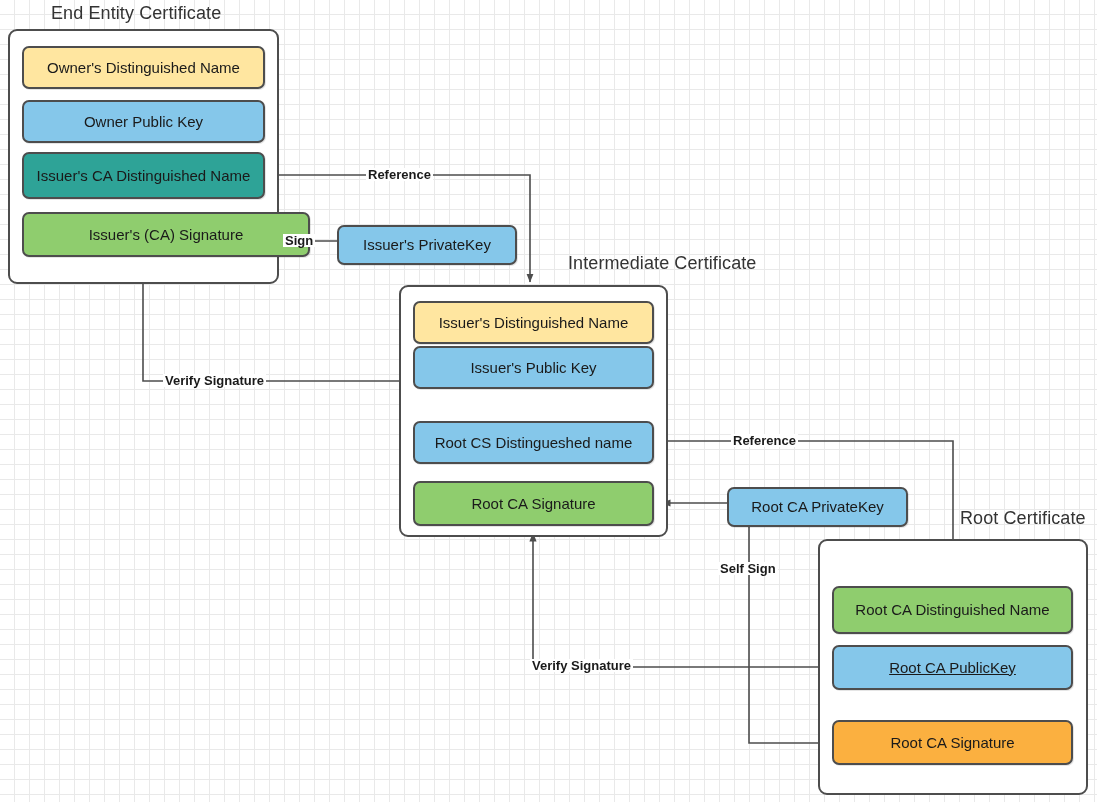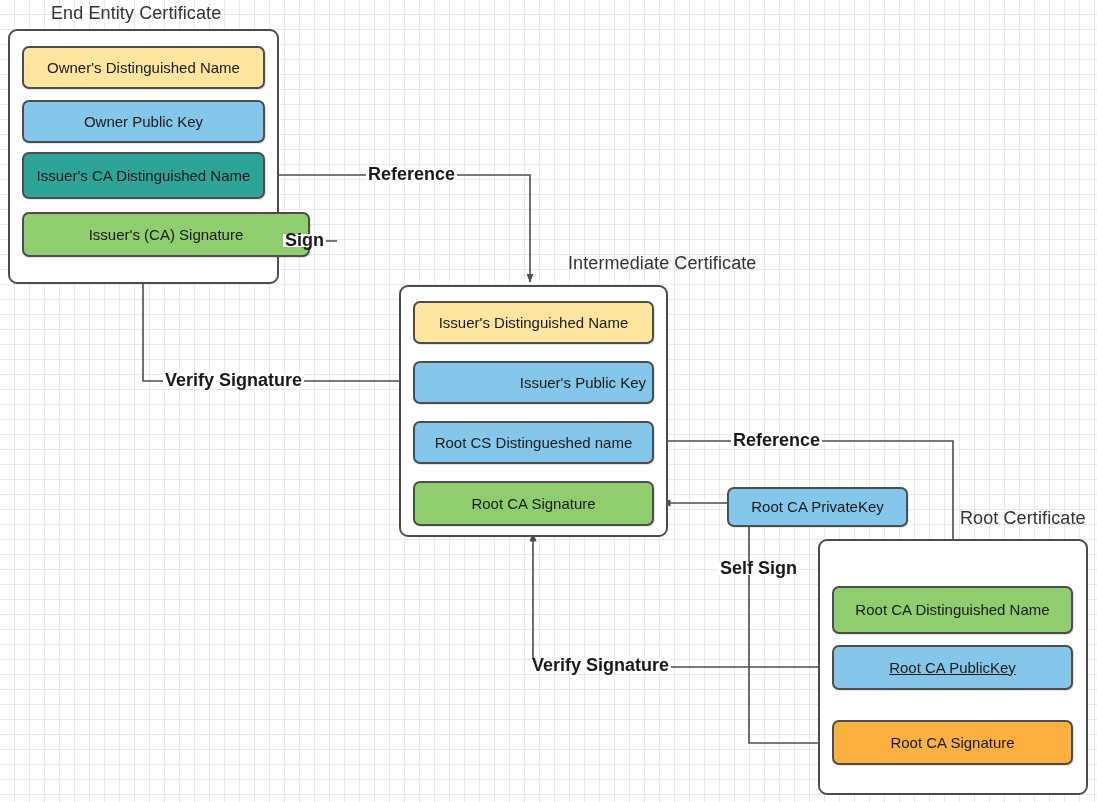--- a/index.html
+++ b/index.html
@@ -54,21 +54,21 @@
     justify-content: center;
     text-align: center;
     color: #1a1a1a;
     font-size: 15px;
     line-height: 1.18;
     padding: 18px 6px;
     box-shadow: 1px 1px 0 rgba(0,0,0,0.10);
   }
   .edge-label {
     position: absolute;
-    font-size: 18px;
+    font-size: 13px;
     font-weight: bold;
     color: #1a1a1a;
     background: #ffffff;
     white-space: nowrap;
     padding: 0 2px;
     line-height: 13px;
   }
 </style>
 </head>
 <body>
@@ -110,30 +110,33 @@
   </div>
 
   <div class="field-box" style="left:22px; top:152px; width:243px; height:47px; background:#2ea397;">
     <span>Issuer's CA Distinguished Name</span>
   </div>
 
   <div class="field-box" style="left:22px; top:212px; width:288px; height:45px; background:#8fcd6e;">
     <span>Issuer's (CA) Signature</span>
   </div>
 
+  <div class="field-box" style="left:337px; top:225px; width:180px; height:33px; background:#85c7ea;">
+    <span>Issuer's PrivateKey</span>
+  </div>
 
   <div class="cert-title" style="left:568px; top:253px;">Intermediate Certificate</div>
 
   <div class="container-box" style="left:399px; top:285px; width:269px; height:252px;"></div>
 
   <div class="field-box" style="left:413px; top:301px; width:241px; height:43px; background:#ffe6a0;">
     <span>Issuer's Distinguished Name</span>
   </div>
 
-  <div class="field-box" style="left:413px; top:361px; width:241px; height:43px; background:#85c7ea;justify-content:flex-end;">
+  <div class="field-box" style="left:413px; top:346px; width:241px; height:43px; background:#85c7ea;">
     <span>Issuer's Public  Key</span>
   </div>
 
   <div class="field-box" style="left:413px; top:421px; width:241px; height:43px; background:#85c7ea;">
     <span>Root CS Distingueshed name</span>
   </div>
 
   <div class="field-box" style="left:413px; top:481px; width:241px; height:45px; background:#8fcd6e;">
     <span>Root CA Signature</span>
   </div>

